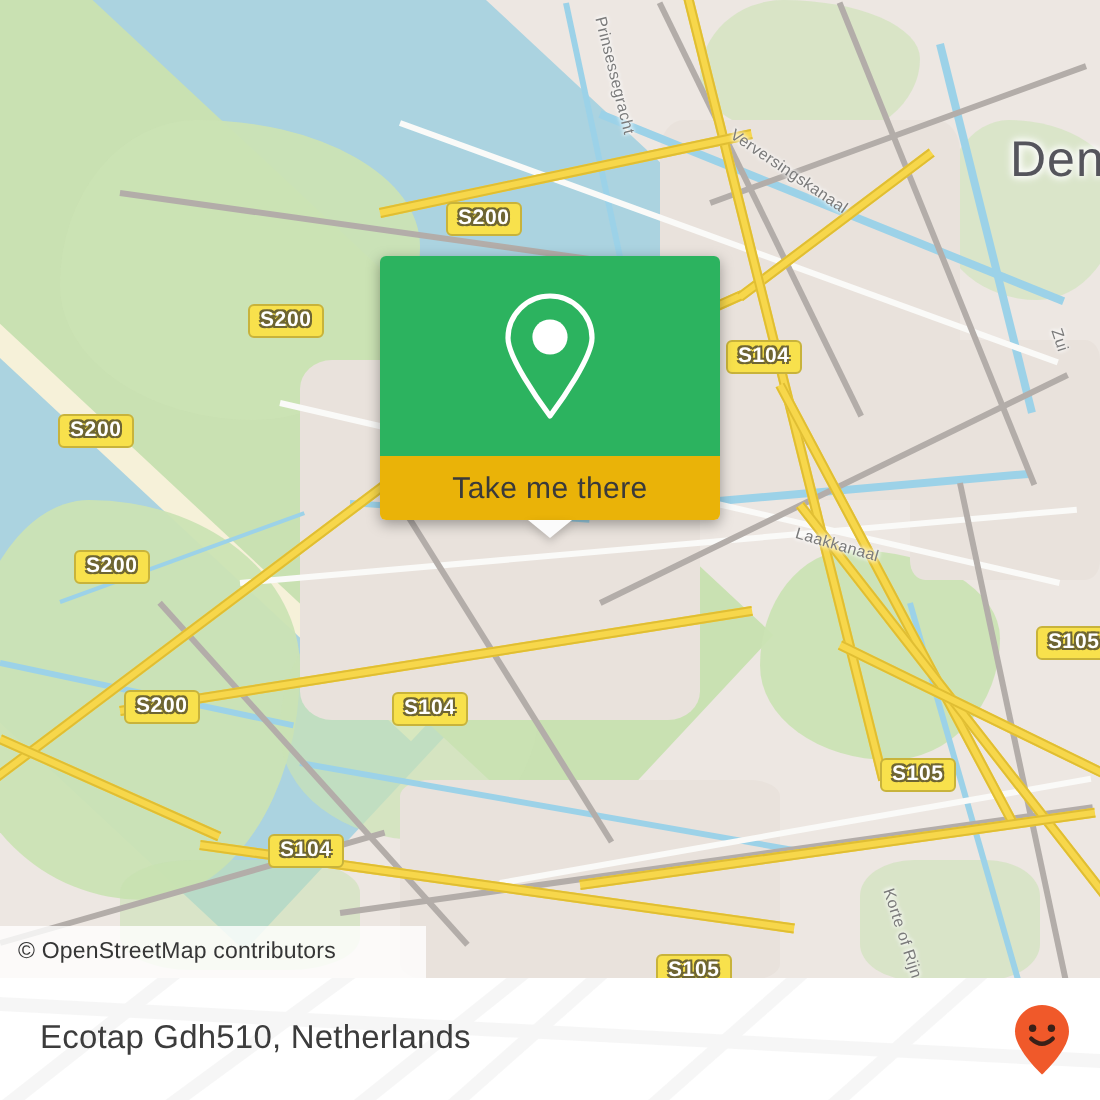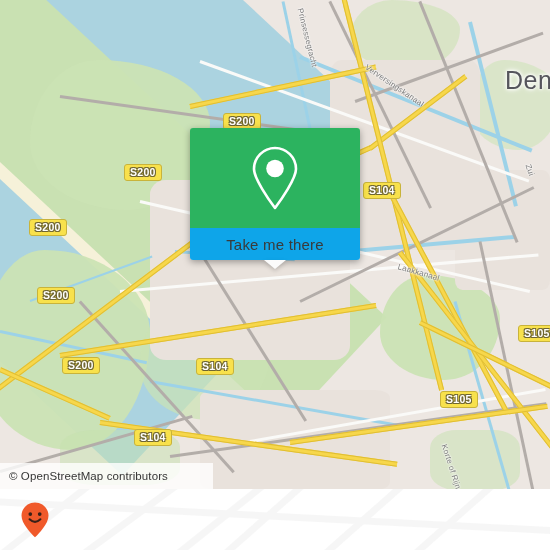--- a/index.html
+++ b/index.html
@@ -98,21 +98,20 @@
     -webkit-text-stroke: 0px;
     font-size: 10.5px;
     font-weight: bold;
     letter-spacing: .3px;
     padding: 1px 5px 2px 5px;
     line-height: 12px;
     text-shadow:
       -1px -1px 0 #6E6533, 1px -1px 0 #6E6533,
       -1px 1px 0 #6E6533, 1px 1px 0 #6E6533;
     white-space: nowrap;
-    margin-top: 12px;
   }
   .maplabel {
     position: absolute;
     color: #7B7B7B;
     font-size: 8px;
     white-space: nowrap;
     letter-spacing: .2px;
     text-shadow: 0 0 2px #fff, 0 0 2px #fff, 0 0 3px #fff;
   }
   .citylabel {
@@ -137,21 +136,21 @@
   .card-top {
     height: 100px;
     background: #2CB35F;
     border-radius: 3px 3px 0 0;
     display: flex;
     align-items: center;
     justify-content: center;
   }
   .card-bottom {
     height: 32px;
-    background: #0ea5e9;
+    background: #eab308;
     border-radius: 0 0 3px 3px;
     display: flex;
     align-items: center;
     justify-content: center;
     position: relative;
   }
   .card-bottom .cta {
     font-size: 15px;
     color: #3A3A3A;
     letter-spacing: .2px;
@@ -337,20 +336,21 @@
       <g stroke="#E4E4E4" stroke-width="7" fill="none">
         <path d="M-20 90 L120 -20"></path>
         <path d="M60 90 L210 -20"></path>
         <path d="M150 95 L300 -25"></path>
         <path d="M330 -20 L200 95"></path>
         <path d="M430 -20 L300 95"></path>
         <path d="M520 -20 L390 95"></path>
         <path d="M-20 20 L560 50"></path>
       </g>
     </svg>
+    <div class="footer-title">Ecotap Gdh510, Netherlands</div>
     <div class="brand">
       <svg width="30" height="38" viewBox="0 0 30 38">
         <path d="M15 1.5 C7.5 1.5 1.5 7.4 1.5 14.7 C1.5 22.6 11.2 32.6 15 36.3 C18.8 32.6 28.5 22.6 28.5 14.7 C28.5 7.4 22.5 1.5 15 1.5 Z" fill="#F0592A"></path>
         <circle cx="10.3" cy="13.1" r="1.85" fill="#3A2018"></circle>
         <circle cx="19.7" cy="13.1" r="1.85" fill="#3A2018"></circle>
         <path d="M9.6 18.3 Q15 23.4 20.4 18.3" fill="none" stroke="#3A2018" stroke-width="2.1" stroke-linecap="round"></path>
       </svg>
     </div>
   </div>
 

